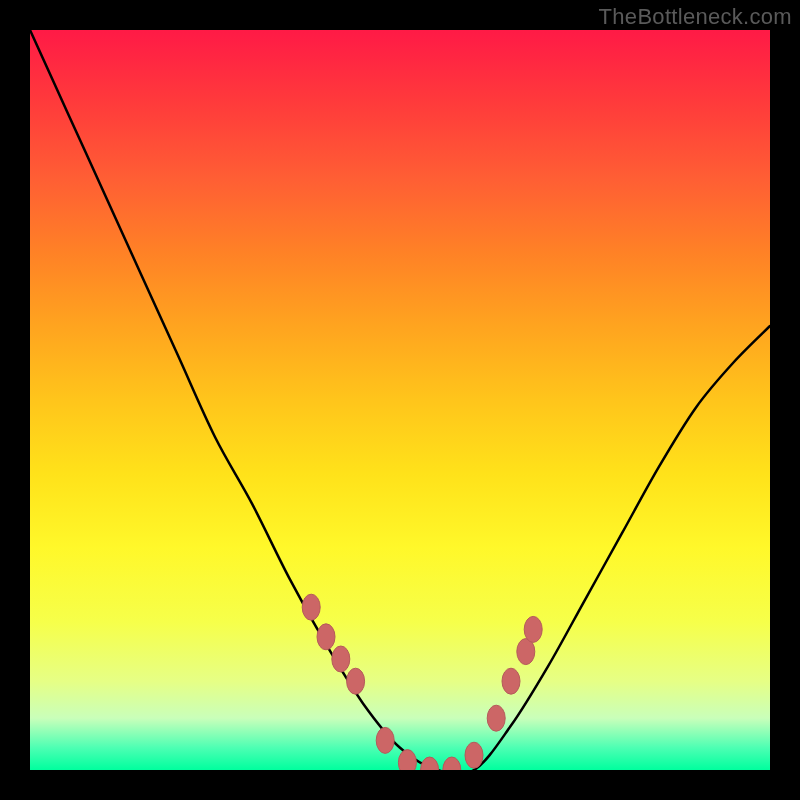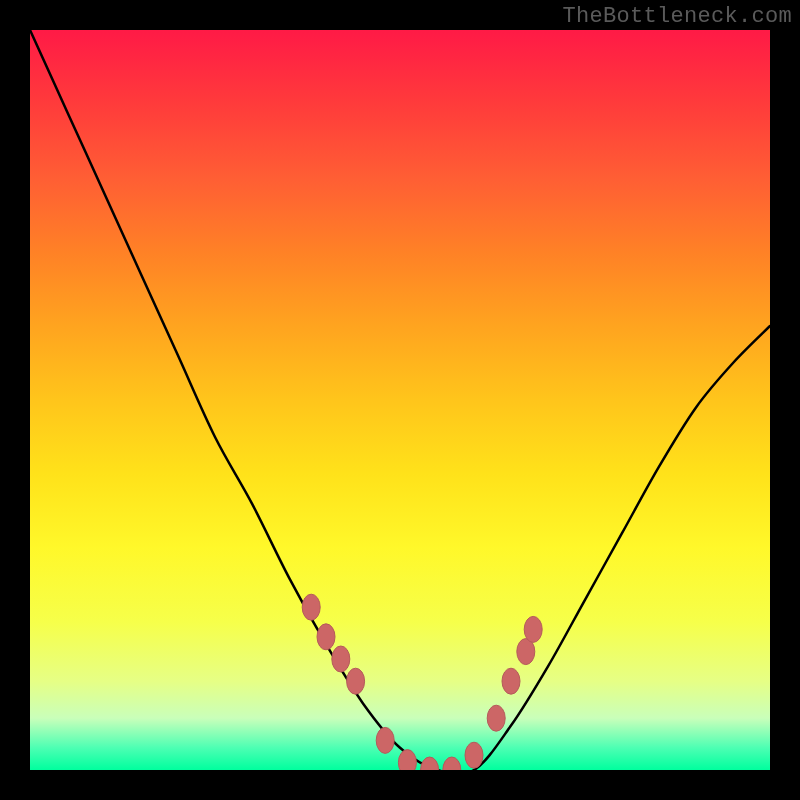--- a/index.html
+++ b/index.html
@@ -9,21 +9,20 @@
     height: 800px;
     background: #000;
     overflow: hidden;
     font-family: Arial, Helvetica, sans-serif;
   }
   .frame {
     position: relative;
     width: 800px;
     height: 620px;
     background: #000;
-    font-family: Liberation Mono, monospace;
   }
   .plot {
     position: absolute;
     left: 30px;
     top: 30px;
     width: 740px;
     height: 740px;
     background: linear-gradient(to bottom,
       #ff1a46 0%,
       #ff3b3b 10%,

